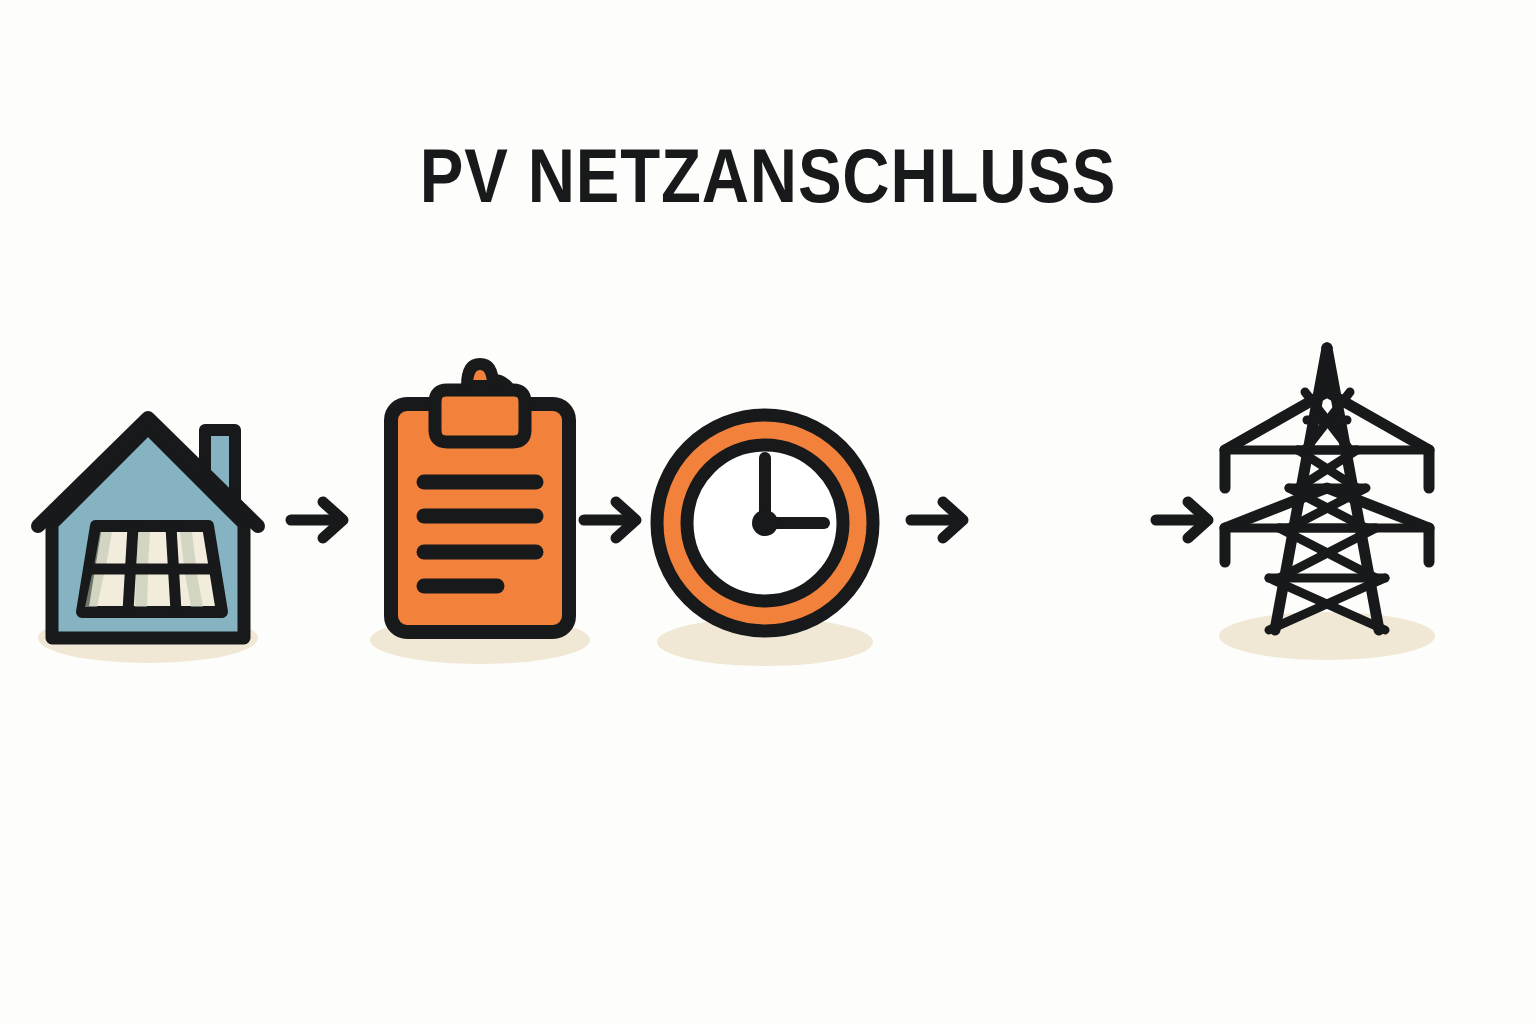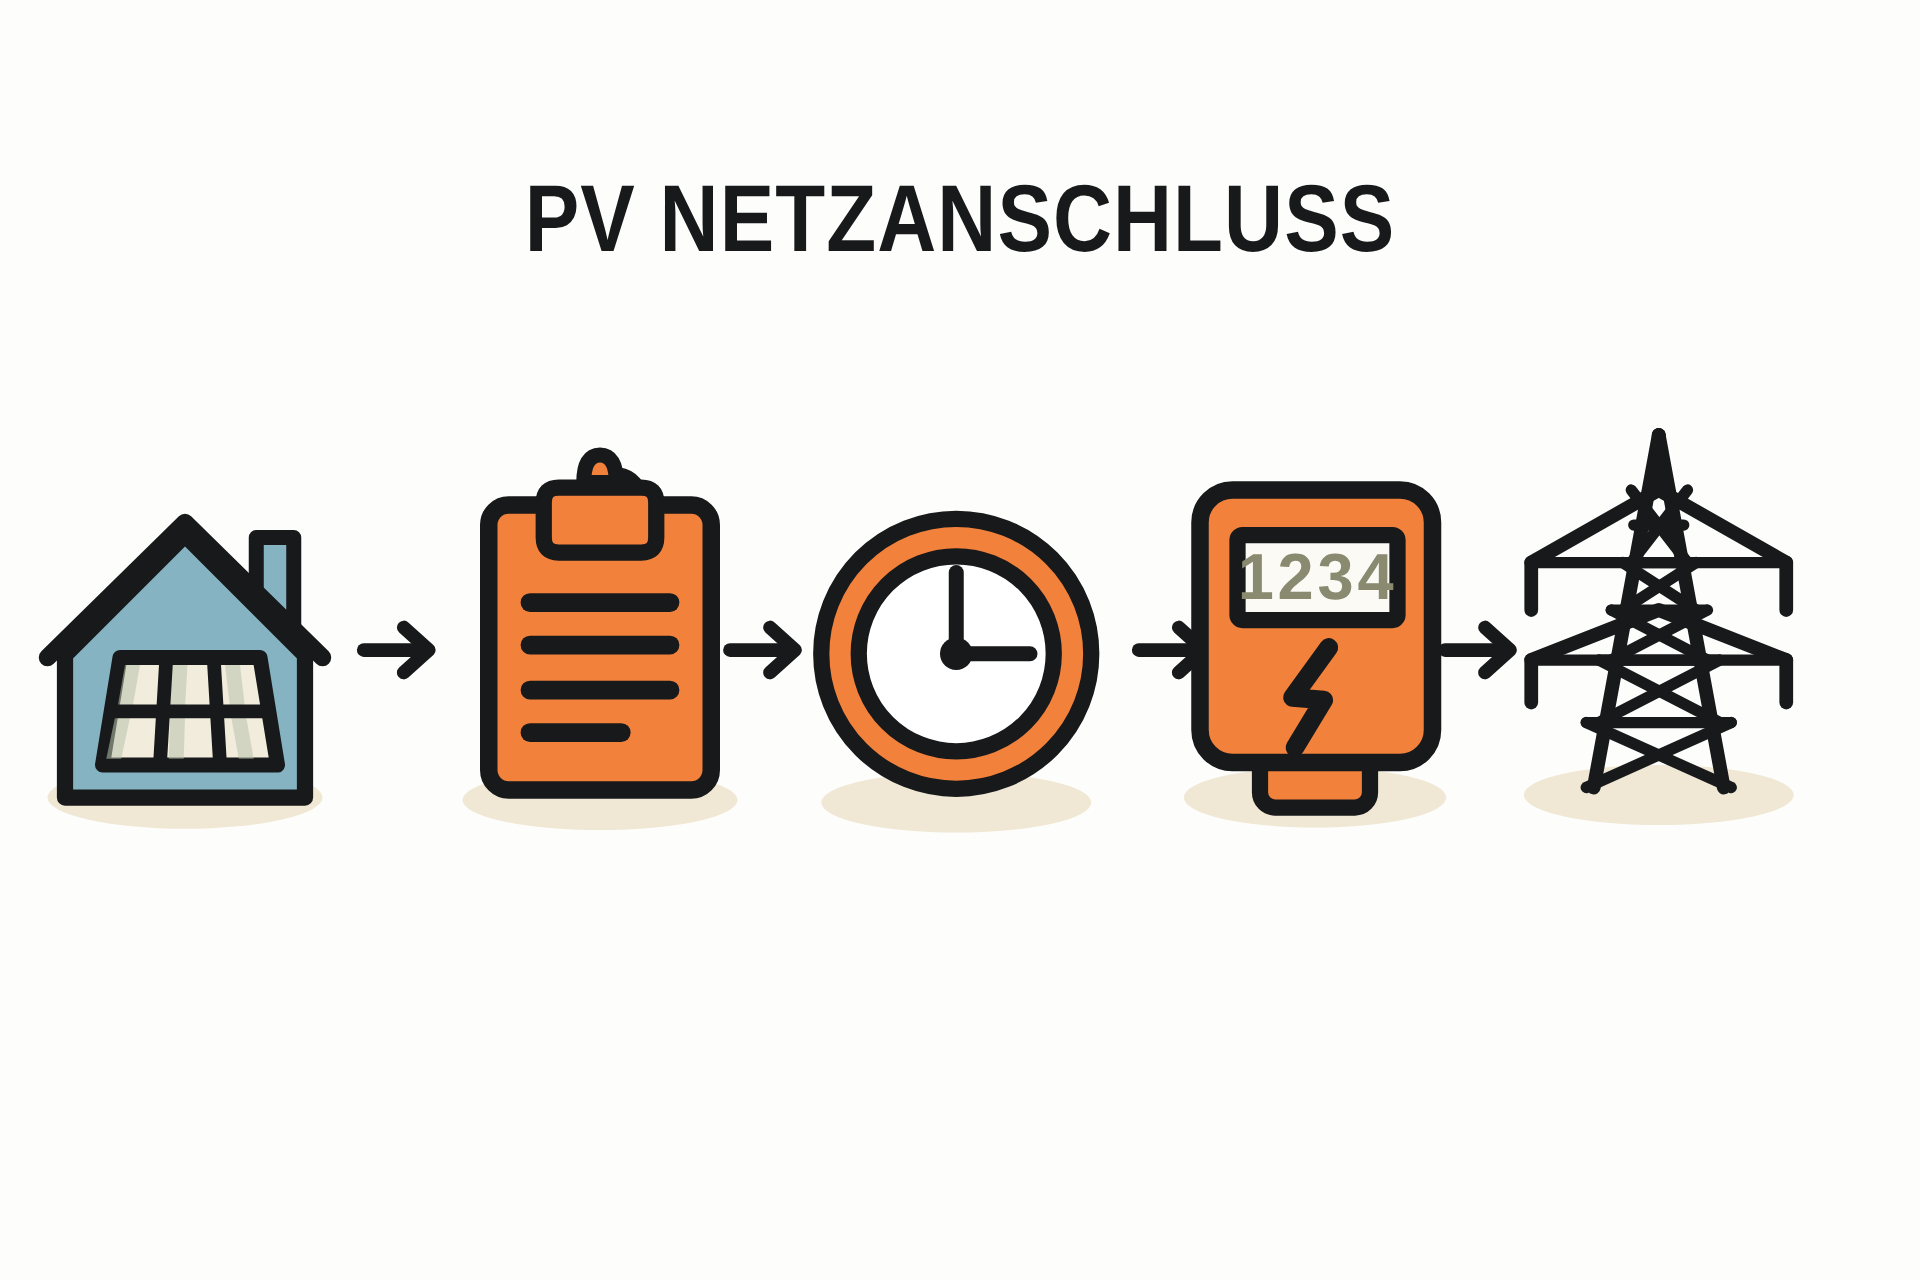--- a/index.html
+++ b/index.html
@@ -166,34 +166,20 @@
 
     <div class="arrow a3">
       <svg viewBox="0 0 70 60" xmlns="http://www.w3.org/2000/svg">
         <g stroke="#17191a" stroke-width="11" stroke-linecap="round" stroke-linejoin="round" fill="none">
           <line x1="6" y1="30" x2="52" y2="30"></line>
           <polyline points="38,12 58,30 38,48"></polyline>
         </g>
       </svg>
     </div>
 
-    <div class="step s4">
-      <svg viewBox="0 0 250 350" xmlns="http://www.w3.org/2000/svg">
-        <ellipse cx="122" cy="308" rx="105" ry="24" fill="#f0e8d5"></ellipse>
-
-        <rect x="78" y="272" width="88" height="44" rx="12" fill="#f2813c" stroke="#17191a" stroke-width="13"></rect>
-
-        <rect x="30" y="62" width="186" height="218" rx="26" fill="#f2813c" stroke="#17191a" stroke-width="14"></rect>
-
-        <rect x="60" y="98" width="128" height="68" rx="4" fill="#fbfaf5" stroke="#17191a" stroke-width="13"></rect>
-        <text x="124" y="149" text-anchor="middle" font-family="Liberation Sans, sans-serif" font-size="52" font-weight="bold" letter-spacing="3" fill="#8a8a70">1234</text>
-
-        <path d="M133 188 L104 228 L129 230 L106 268" fill="none" stroke="#17191a" stroke-width="15" stroke-linecap="round" stroke-linejoin="round"></path>
-      </svg>
-    </div>
 
     <div class="arrow a4">
       <svg viewBox="0 0 70 60" xmlns="http://www.w3.org/2000/svg">
         <g stroke="#17191a" stroke-width="11" stroke-linecap="round" stroke-linejoin="round" fill="none">
           <line x1="6" y1="30" x2="52" y2="30"></line>
           <polyline points="38,12 58,30 38,48"></polyline>
         </g>
       </svg>
     </div>
 

